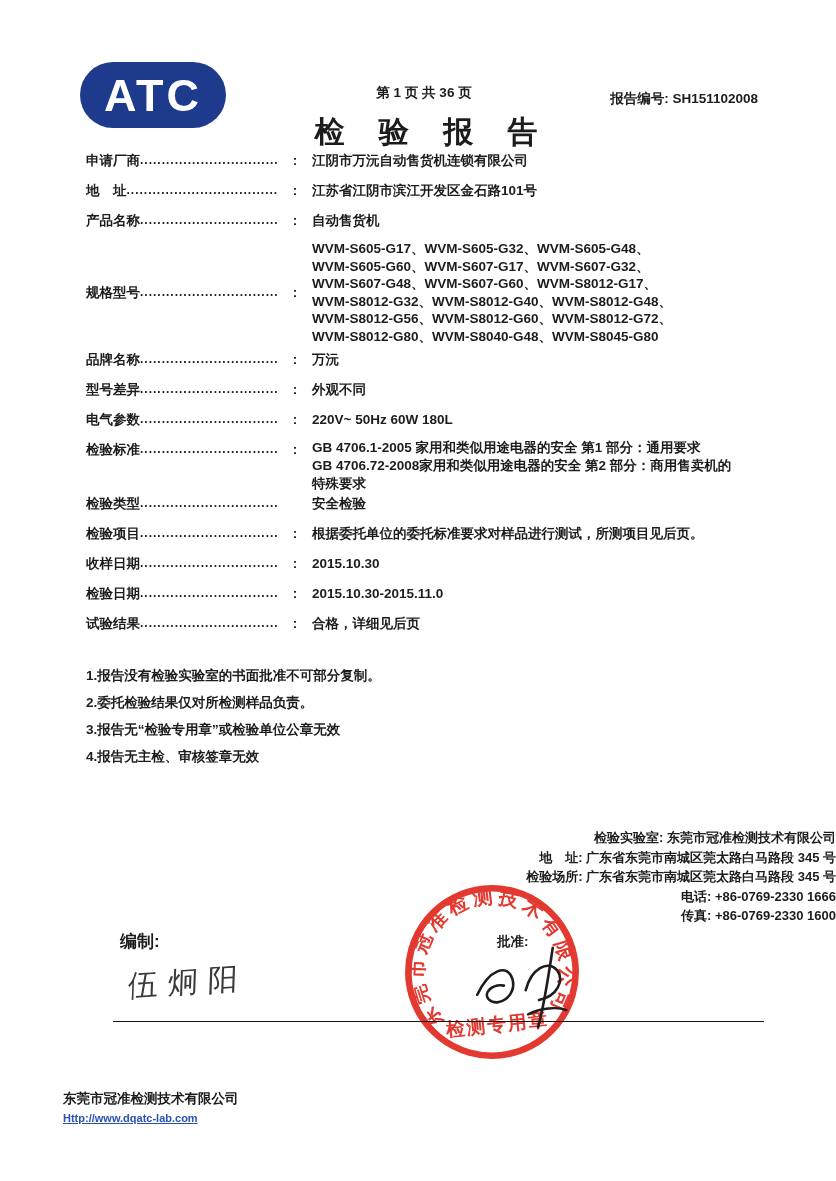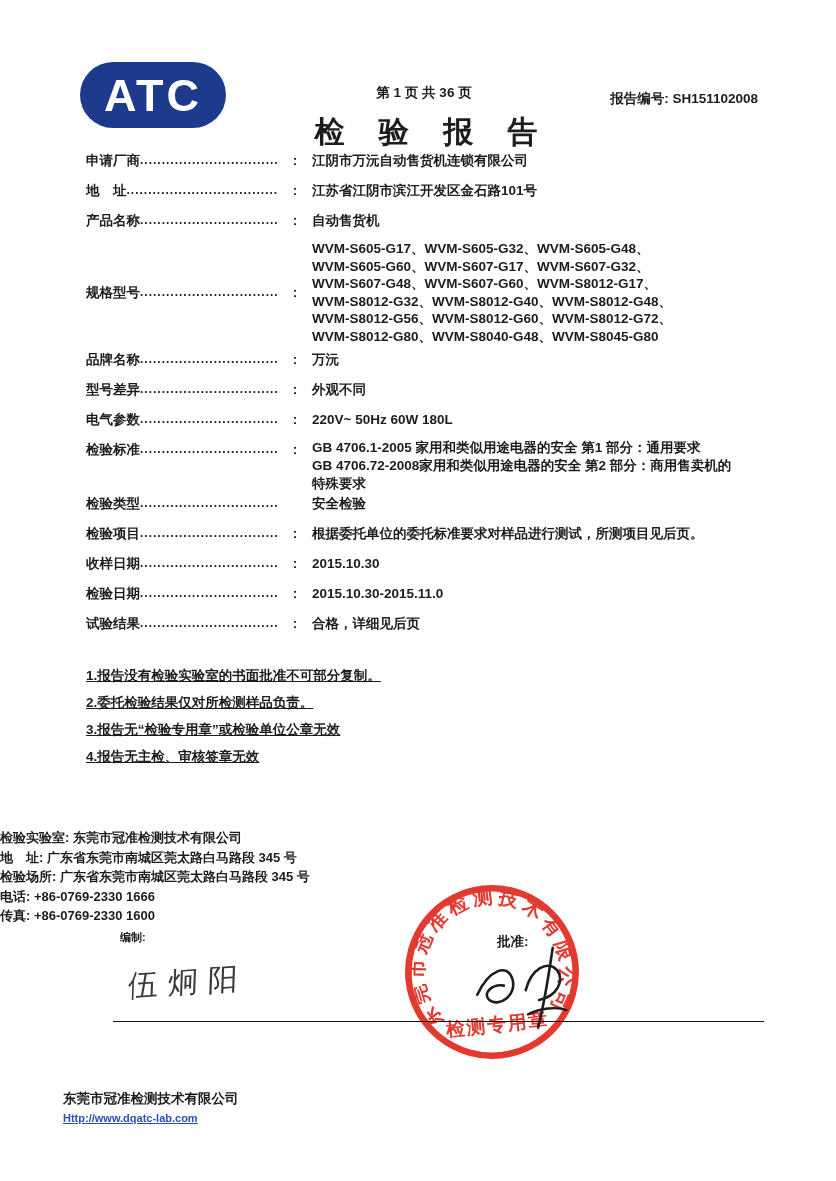--- a/index.html
+++ b/index.html
@@ -24,25 +24,25 @@
   .fdots{flex:1;overflow:hidden;white-space:nowrap;letter-spacing:1px;font-size:12px;}
   .fcolon{width:34px;flex:none;text-align:center;}
   .fvalue{flex:1;white-space:pre-line;}
   .frow.v-center{align-items:center;margin-bottom:4px;}
   .frow.v-center .fvalue{line-height:17.5px;}
   .frow.tight{margin-bottom:0;}
   .frow.tight .fvalue{line-height:18px;}
   
   .notes{position:absolute;left:86px;top:662px;font-size:13.5px;}
   .notes-heading{line-height:21px;margin-bottom:6px;}
-  .note-item{line-height:27px;text-decoration:underline;}
-  
-  .lab{position:absolute;left:0;right:16px;top:828px;text-align:left;font-size:13px;line-height:19.5px;}
-  
-  .prepared-label{position:absolute;left:120px;top:930px;font-size:11px;}
+  .note-item{line-height:27px;}
+  
+  .lab{position:absolute;left:0;right:0;top:828px;text-align:right;font-size:13px;line-height:19.5px;}
+  
+  .prepared-label{position:absolute;left:120px;top:930px;font-size:17px;}
   .approved-label{position:absolute;left:497px;top:933px;font-size:13.5px;}
   .hand-sign{
     position:absolute;left:128px;top:962px;font-size:30px;font-weight:400;color:#3a3a3a;
     letter-spacing:10px;transform:rotate(-4deg) skewX(-6deg);
   }
   .sig-line{position:absolute;left:113px;top:1021px;width:651px;border-top:1.6px solid #141414;}
   .stamp{
     position:absolute;left:396px;top:878px;width:192px;height:188px;
     transform:rotate(-6deg);opacity:.92;mix-blend-mode:multiply;
   }

